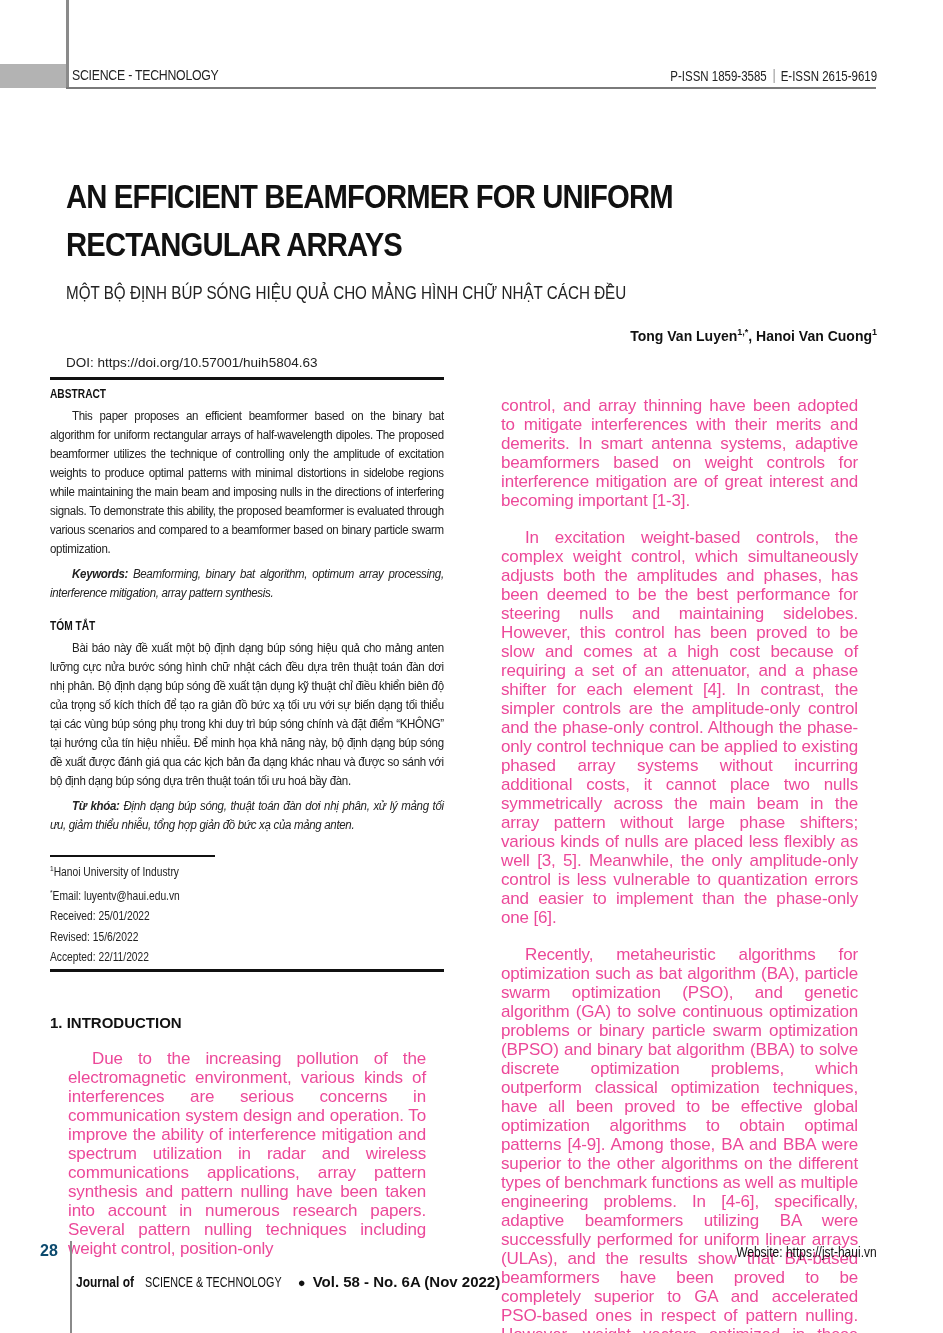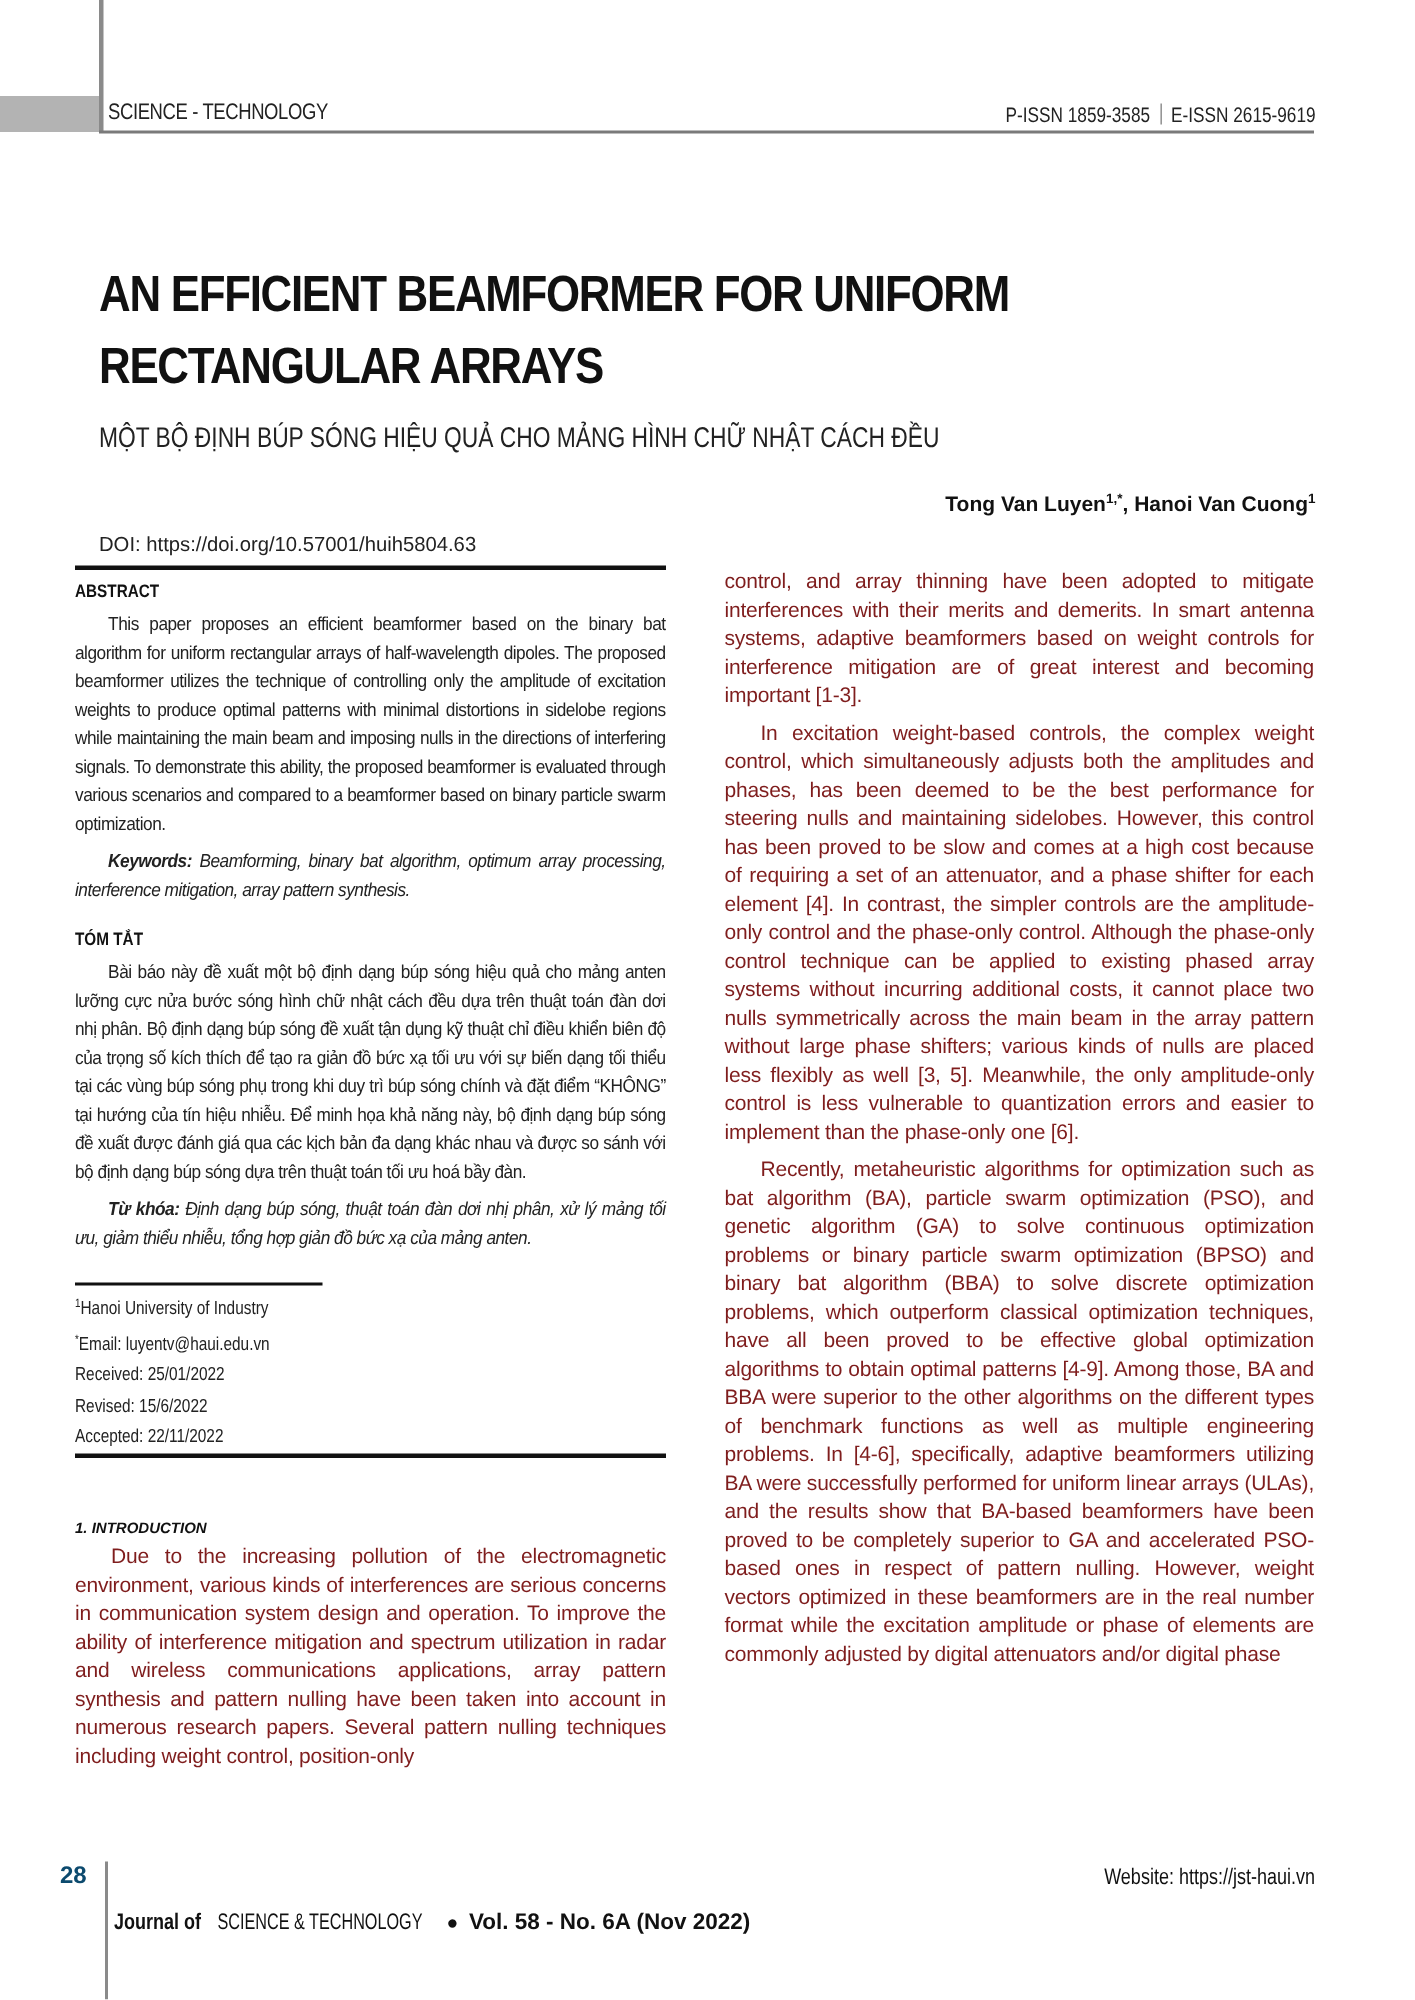--- a/index.html
+++ b/index.html
@@ -25,22 +25,22 @@
   .rule-thick { height: 3px; background: #111; }
   .abs-heading { font-weight: bold; font-size: 12px; margin: 7px 0 6px 0; transform: scaleX(0.85); transform-origin: left; }
   .abs-text { font-size: 12.5px; line-height: 19px; text-align: justify; text-indent: 24px; margin: 0; color: #222; letter-spacing: -0.35px; transform: scaleX(0.92); transform-origin: left; width: 428px; }
   .kw { font-size: 12.5px; line-height: 19px; font-style: italic; text-indent: 24px; text-align: justify; margin: 6px 0 0 0; color: #222; letter-spacing: -0.35px; transform: scaleX(0.92); transform-origin: left; width: 428px; }
   .kw b { font-style: italic; }
 
   .notes-rule { width: 165px; height: 2px; background: #111; margin-top: 20px; }
   .note { font-size: 12.5px; line-height: 20.5px; color: #222; transform: scaleX(0.82); transform-origin: left; white-space: nowrap; }
   .note sup { font-size: 8px; }
 
-  .sec-heading { font-weight: bold; font-size: 10px; margin: 0 0 3px 0; color: #111; font-style: italic; }
-  .body-text { font-size: 14px; line-height: 19px; text-align: justify; text-indent: 24px; margin: 0; color: #7f1d1d; letter-spacing: -0.15px; }
+  .sec-heading { font-weight: bold; font-size: 15px; margin: 0 0 3px 0; color: #111; }
+  .body-text { font-size: 17px; line-height: 19px; text-align: justify; text-indent: 24px; margin: 18px; color: #ec4899; letter-spacing: -0.15px; }
   .body-text.noindent { text-indent: 0; }
   .body-text + .body-text { margin-top: 6px; }
 
   .footer-vline { position: absolute; left: 70px; top: 1241px; width: 2px; height: 92px; background: #8a8a8a; }
   .page-num { position: absolute; left: 40px; top: 1242px; font-weight: bold; font-size: 16px; color: #0c4a6e; }
   .footer-journal { position: absolute; left: 76px; top: 1242px; font-size: 15px; color: #111; white-space: nowrap; margin-top: 31px; }
   .footer-journal .j-bold { font-weight: bold; display: inline-block; transform: scaleX(0.8); transform-origin: left; margin-right: -8px; }
   .footer-journal .j-sci { display: inline-block; transform: scaleX(0.72); transform-origin: left; margin-right: -44px; }
   .footer-journal .bullet { font-size: 13px; margin: 0 3px; }
   .footer-journal .vol { font-weight: bold; }

